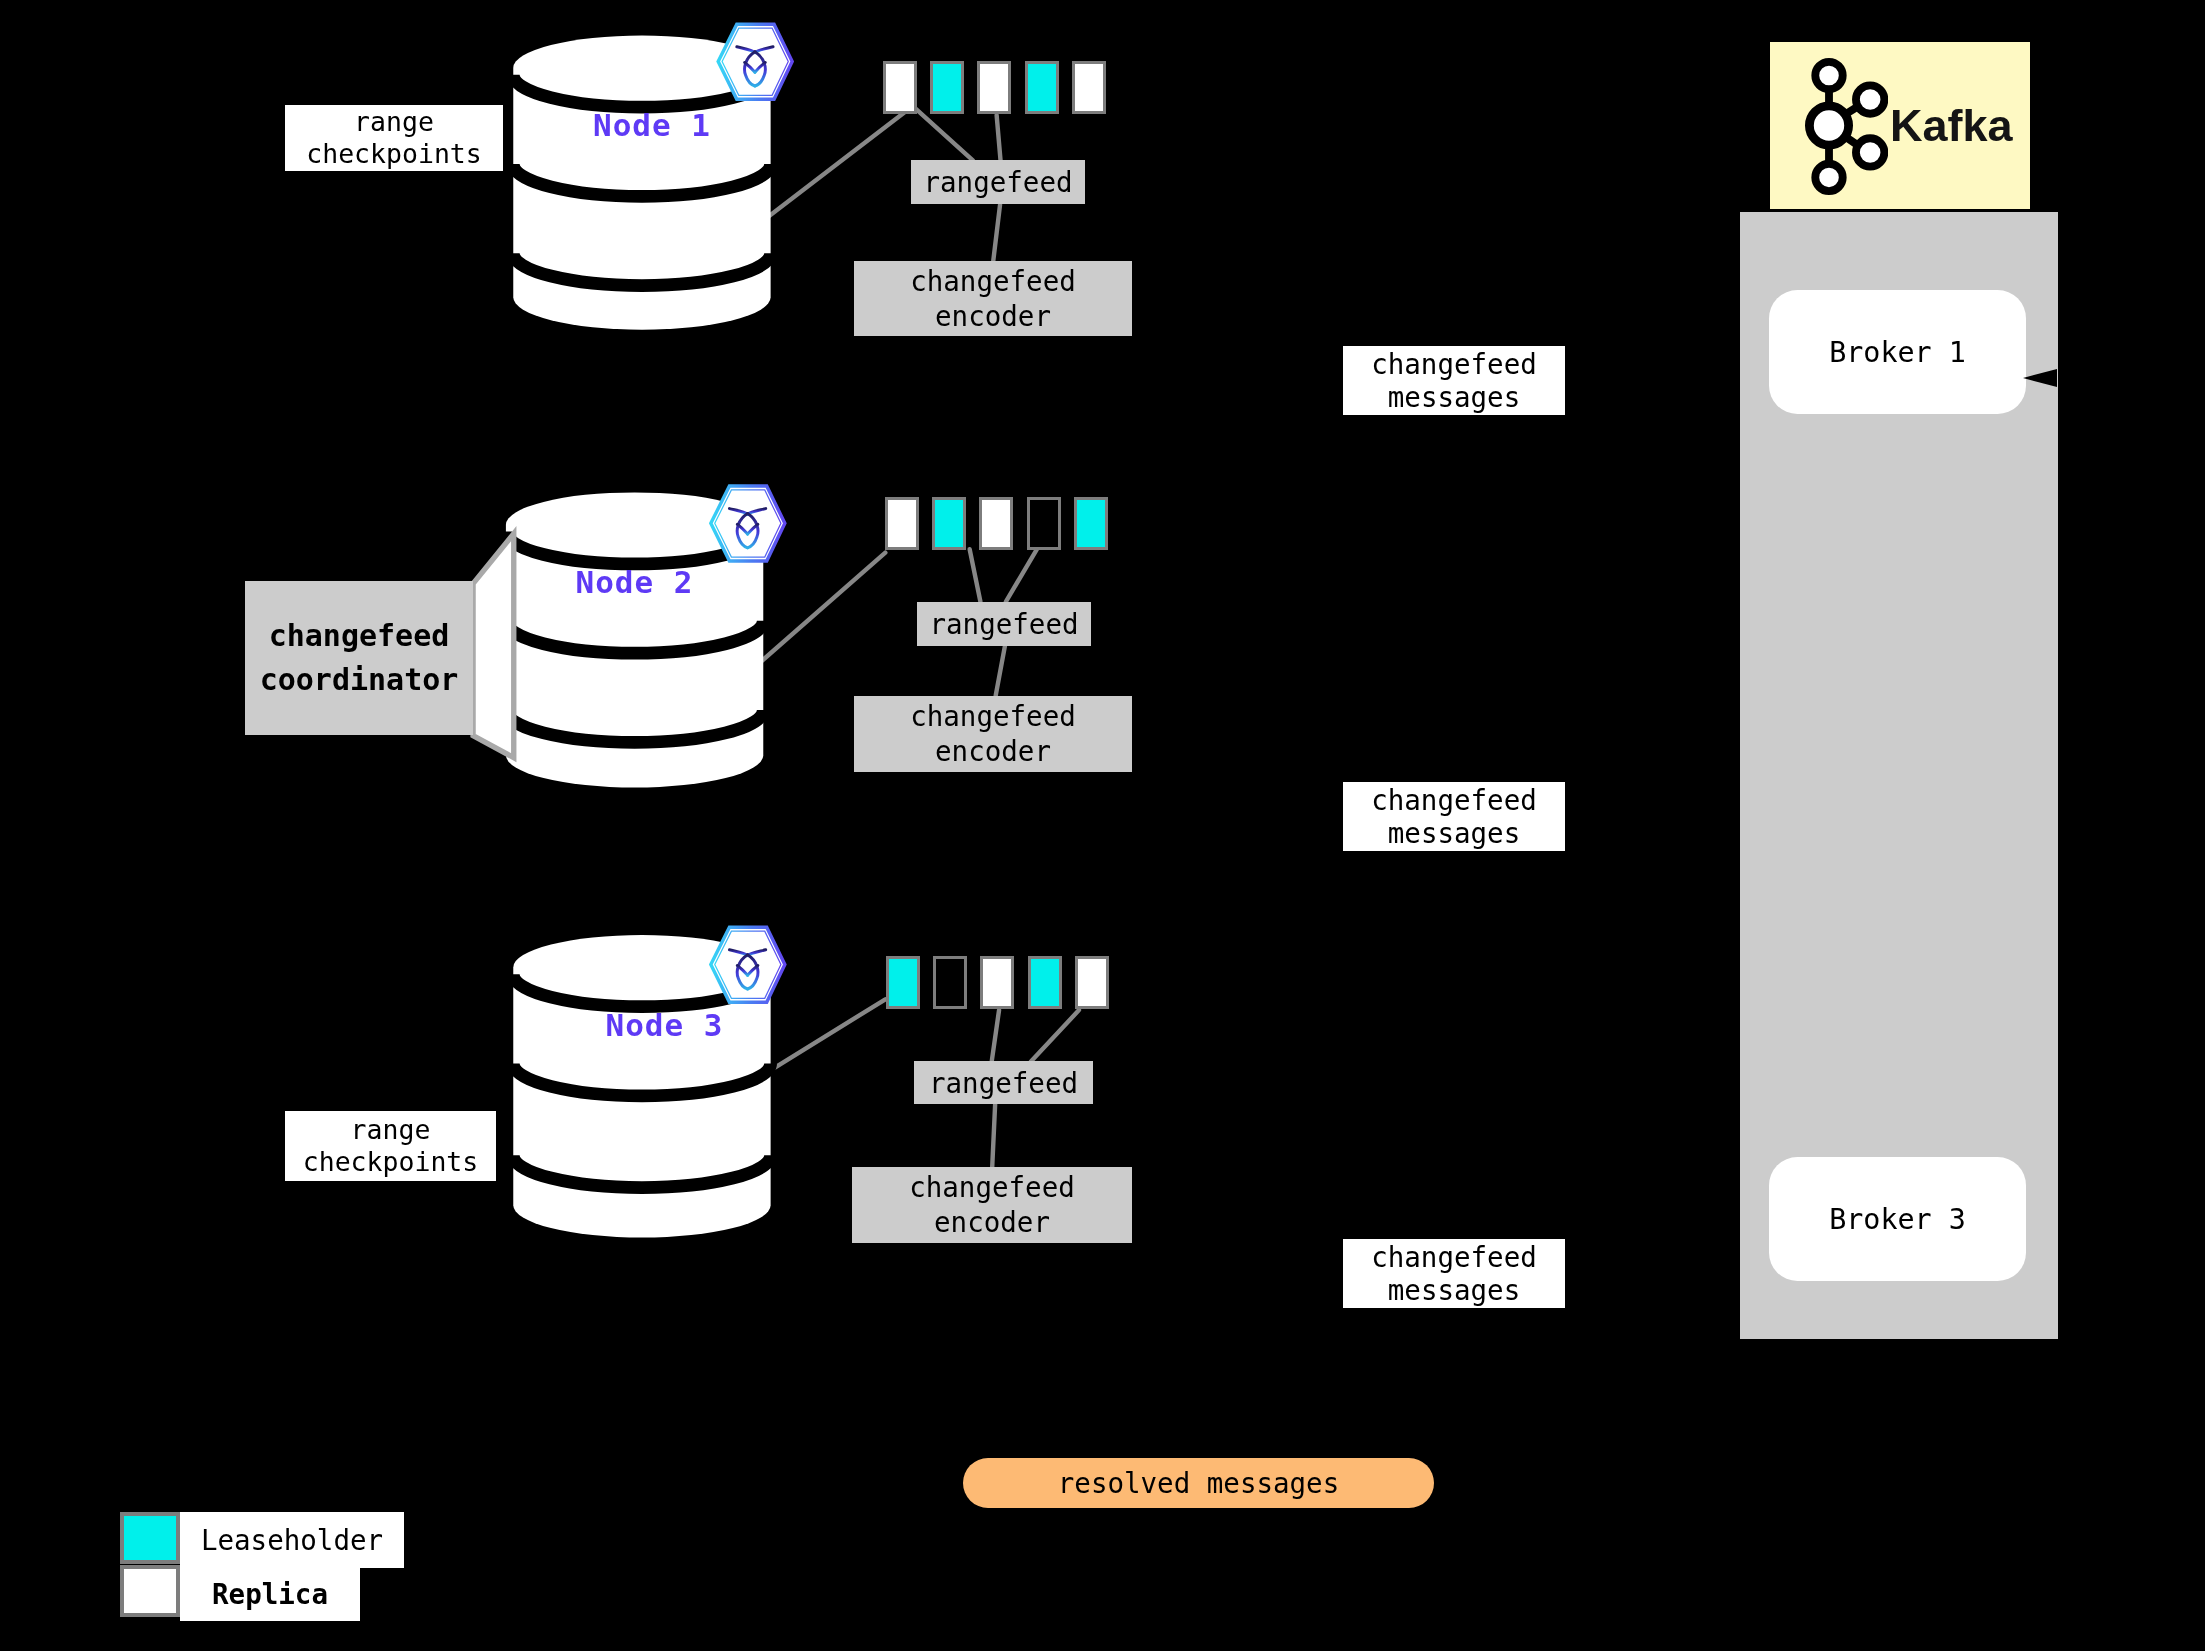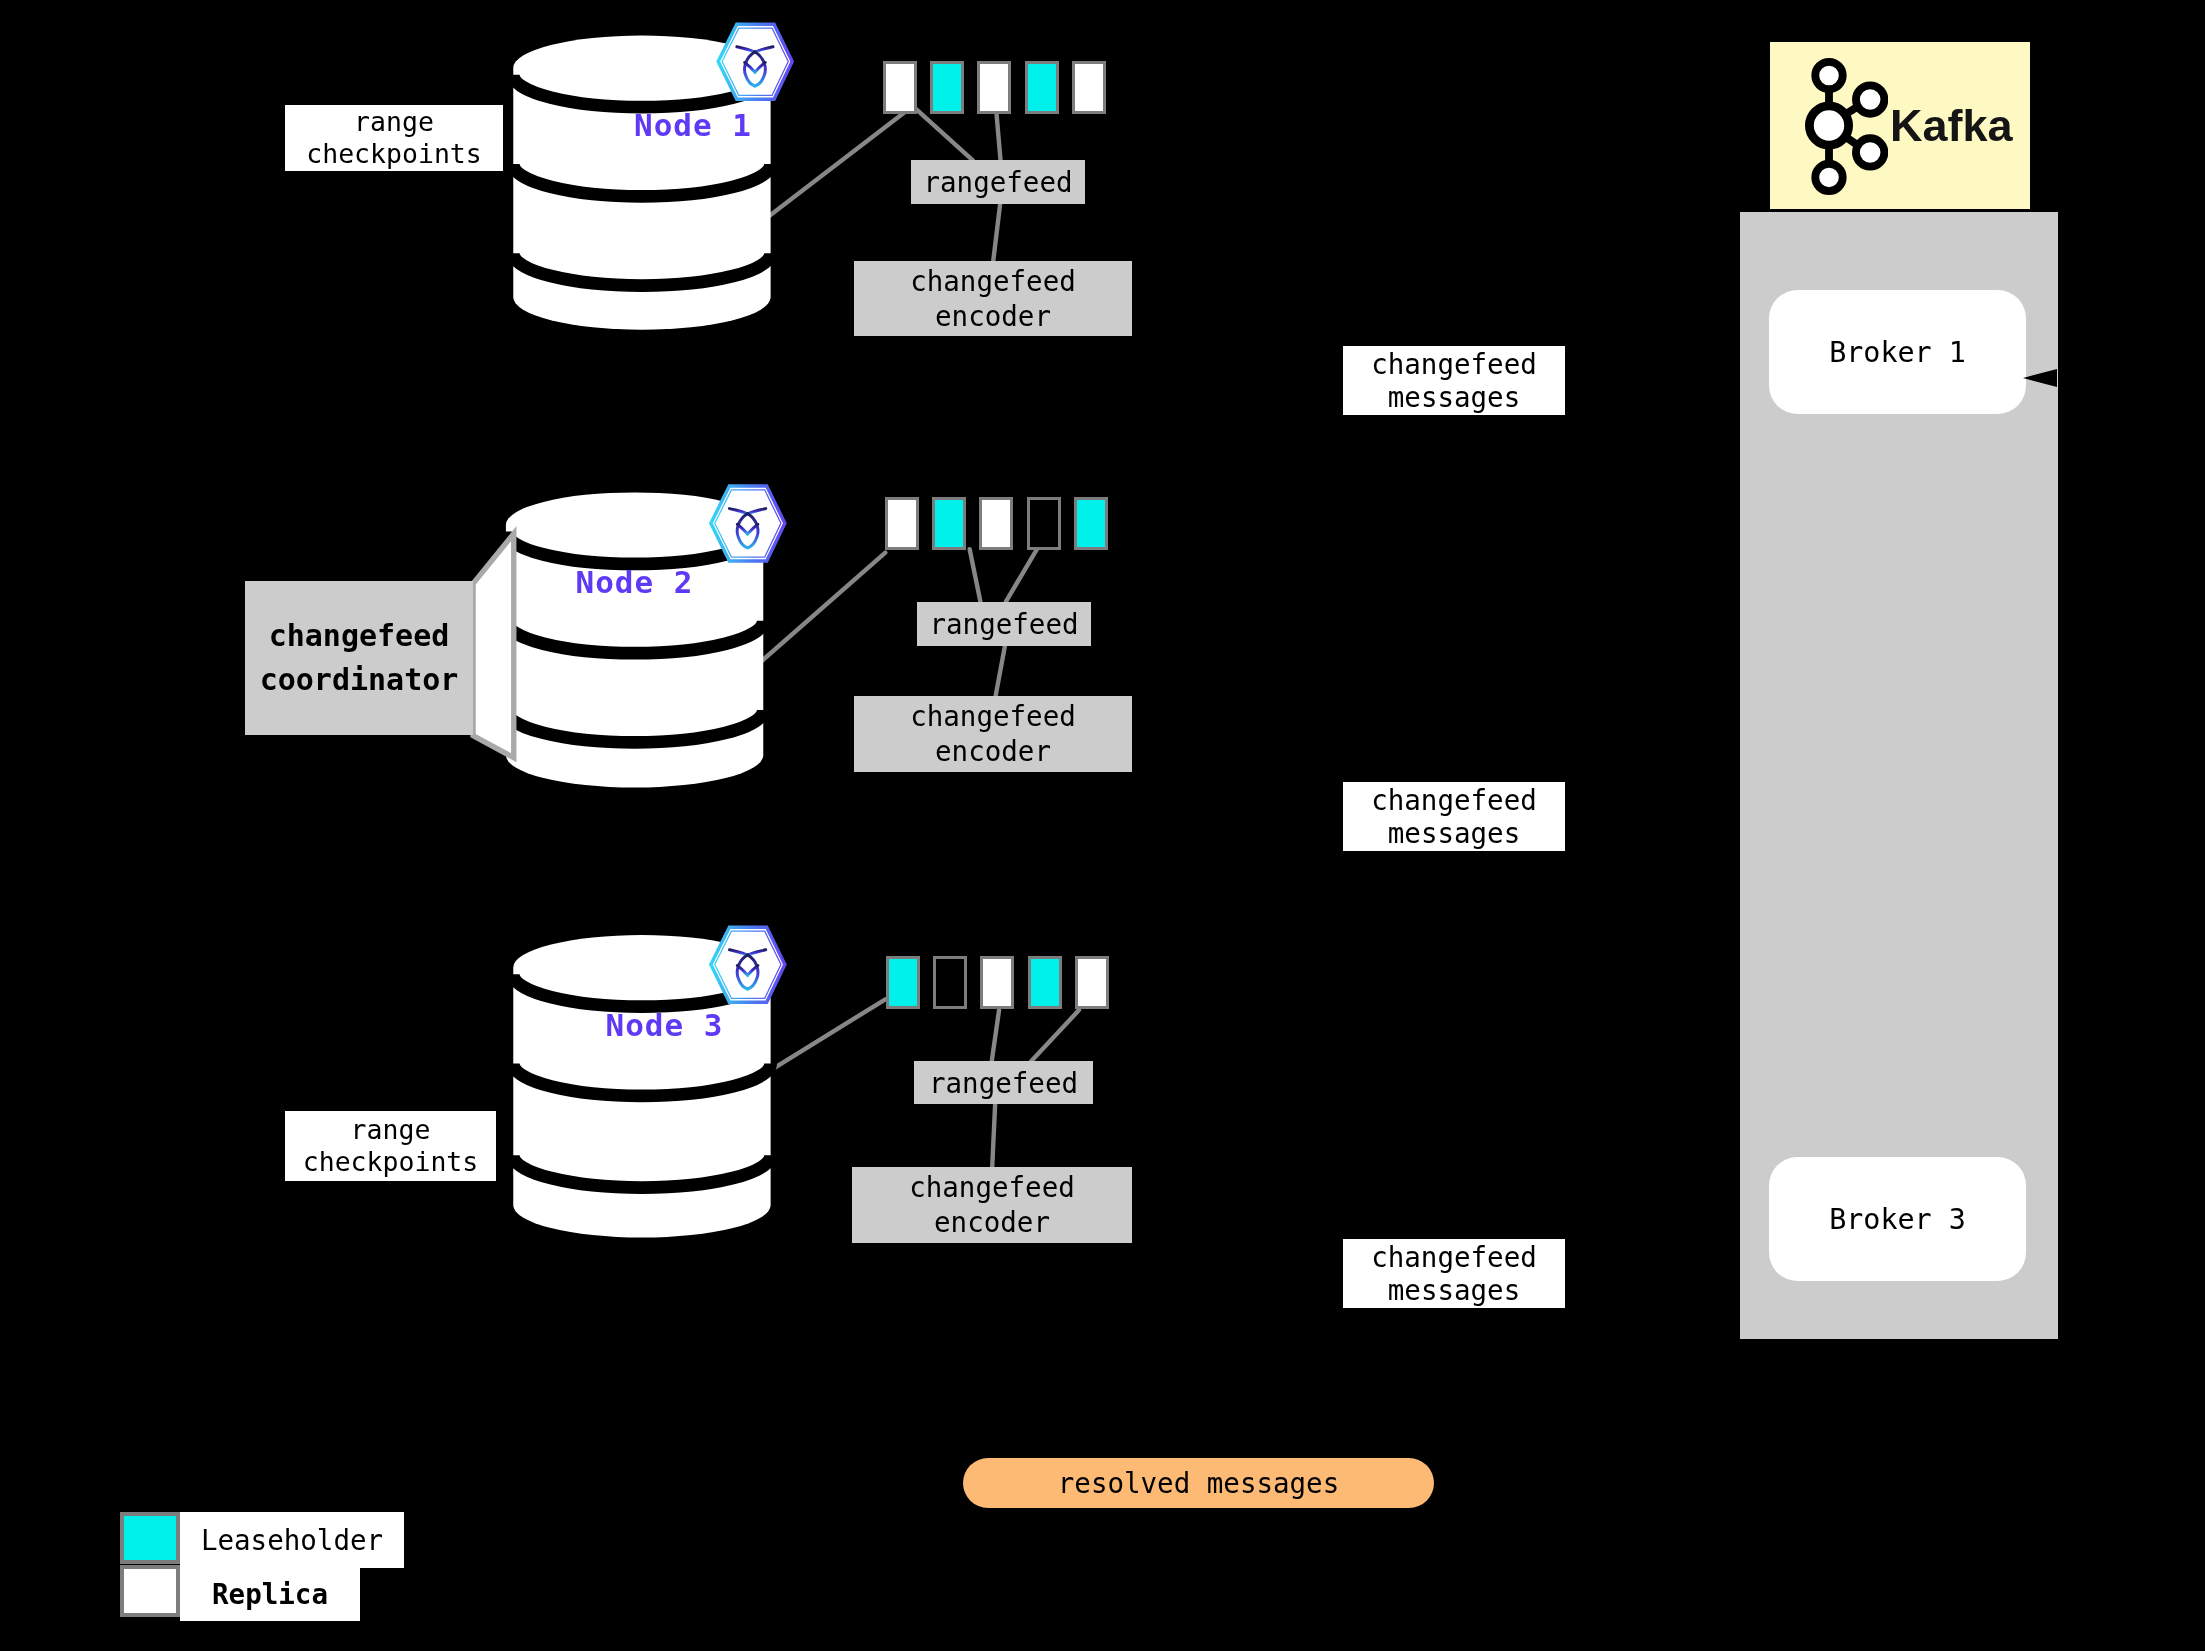--- a/index.html
+++ b/index.html
@@ -144,21 +144,21 @@
           <path d="M77 104 C70 96 64 90 56 84"></path>
           <path d="M77 104 C84 96 90 90 98 84"></path>
       </g>
     </g>
   </svg>
 
   <div class="box whitebox caption" style="left:285px;top:105px;width:218px;height:66px;">
     <span class="line1">range</span>
     <span class="line2">checkpoints</span>
   </div>
-  <div class="node-label" style="left:542px;top:107px;width:302px;">Node 1</div>
+  <div class="node-label" style="left:501px;top:107px;width:302px;">Node 1</div>
   <div class="ranges" style="left:883px;top:61px;">
       <div class="range-rect replica"></div>
       <div class="range-rect leaseholder"></div>
       <div class="range-rect replica"></div>
       <div class="range-rect leaseholder"></div>
       <div class="range-rect replica"></div>
     </div>
   <div class="box graybox rangefeed" style="left:911px;top:160px;width:174px;height:44px;">rangefeed</div>
   <div class="box graybox encoder" style="left:854px;top:261px;width:278px;height:75px;">
     <span class="line1">changefeed</span>

